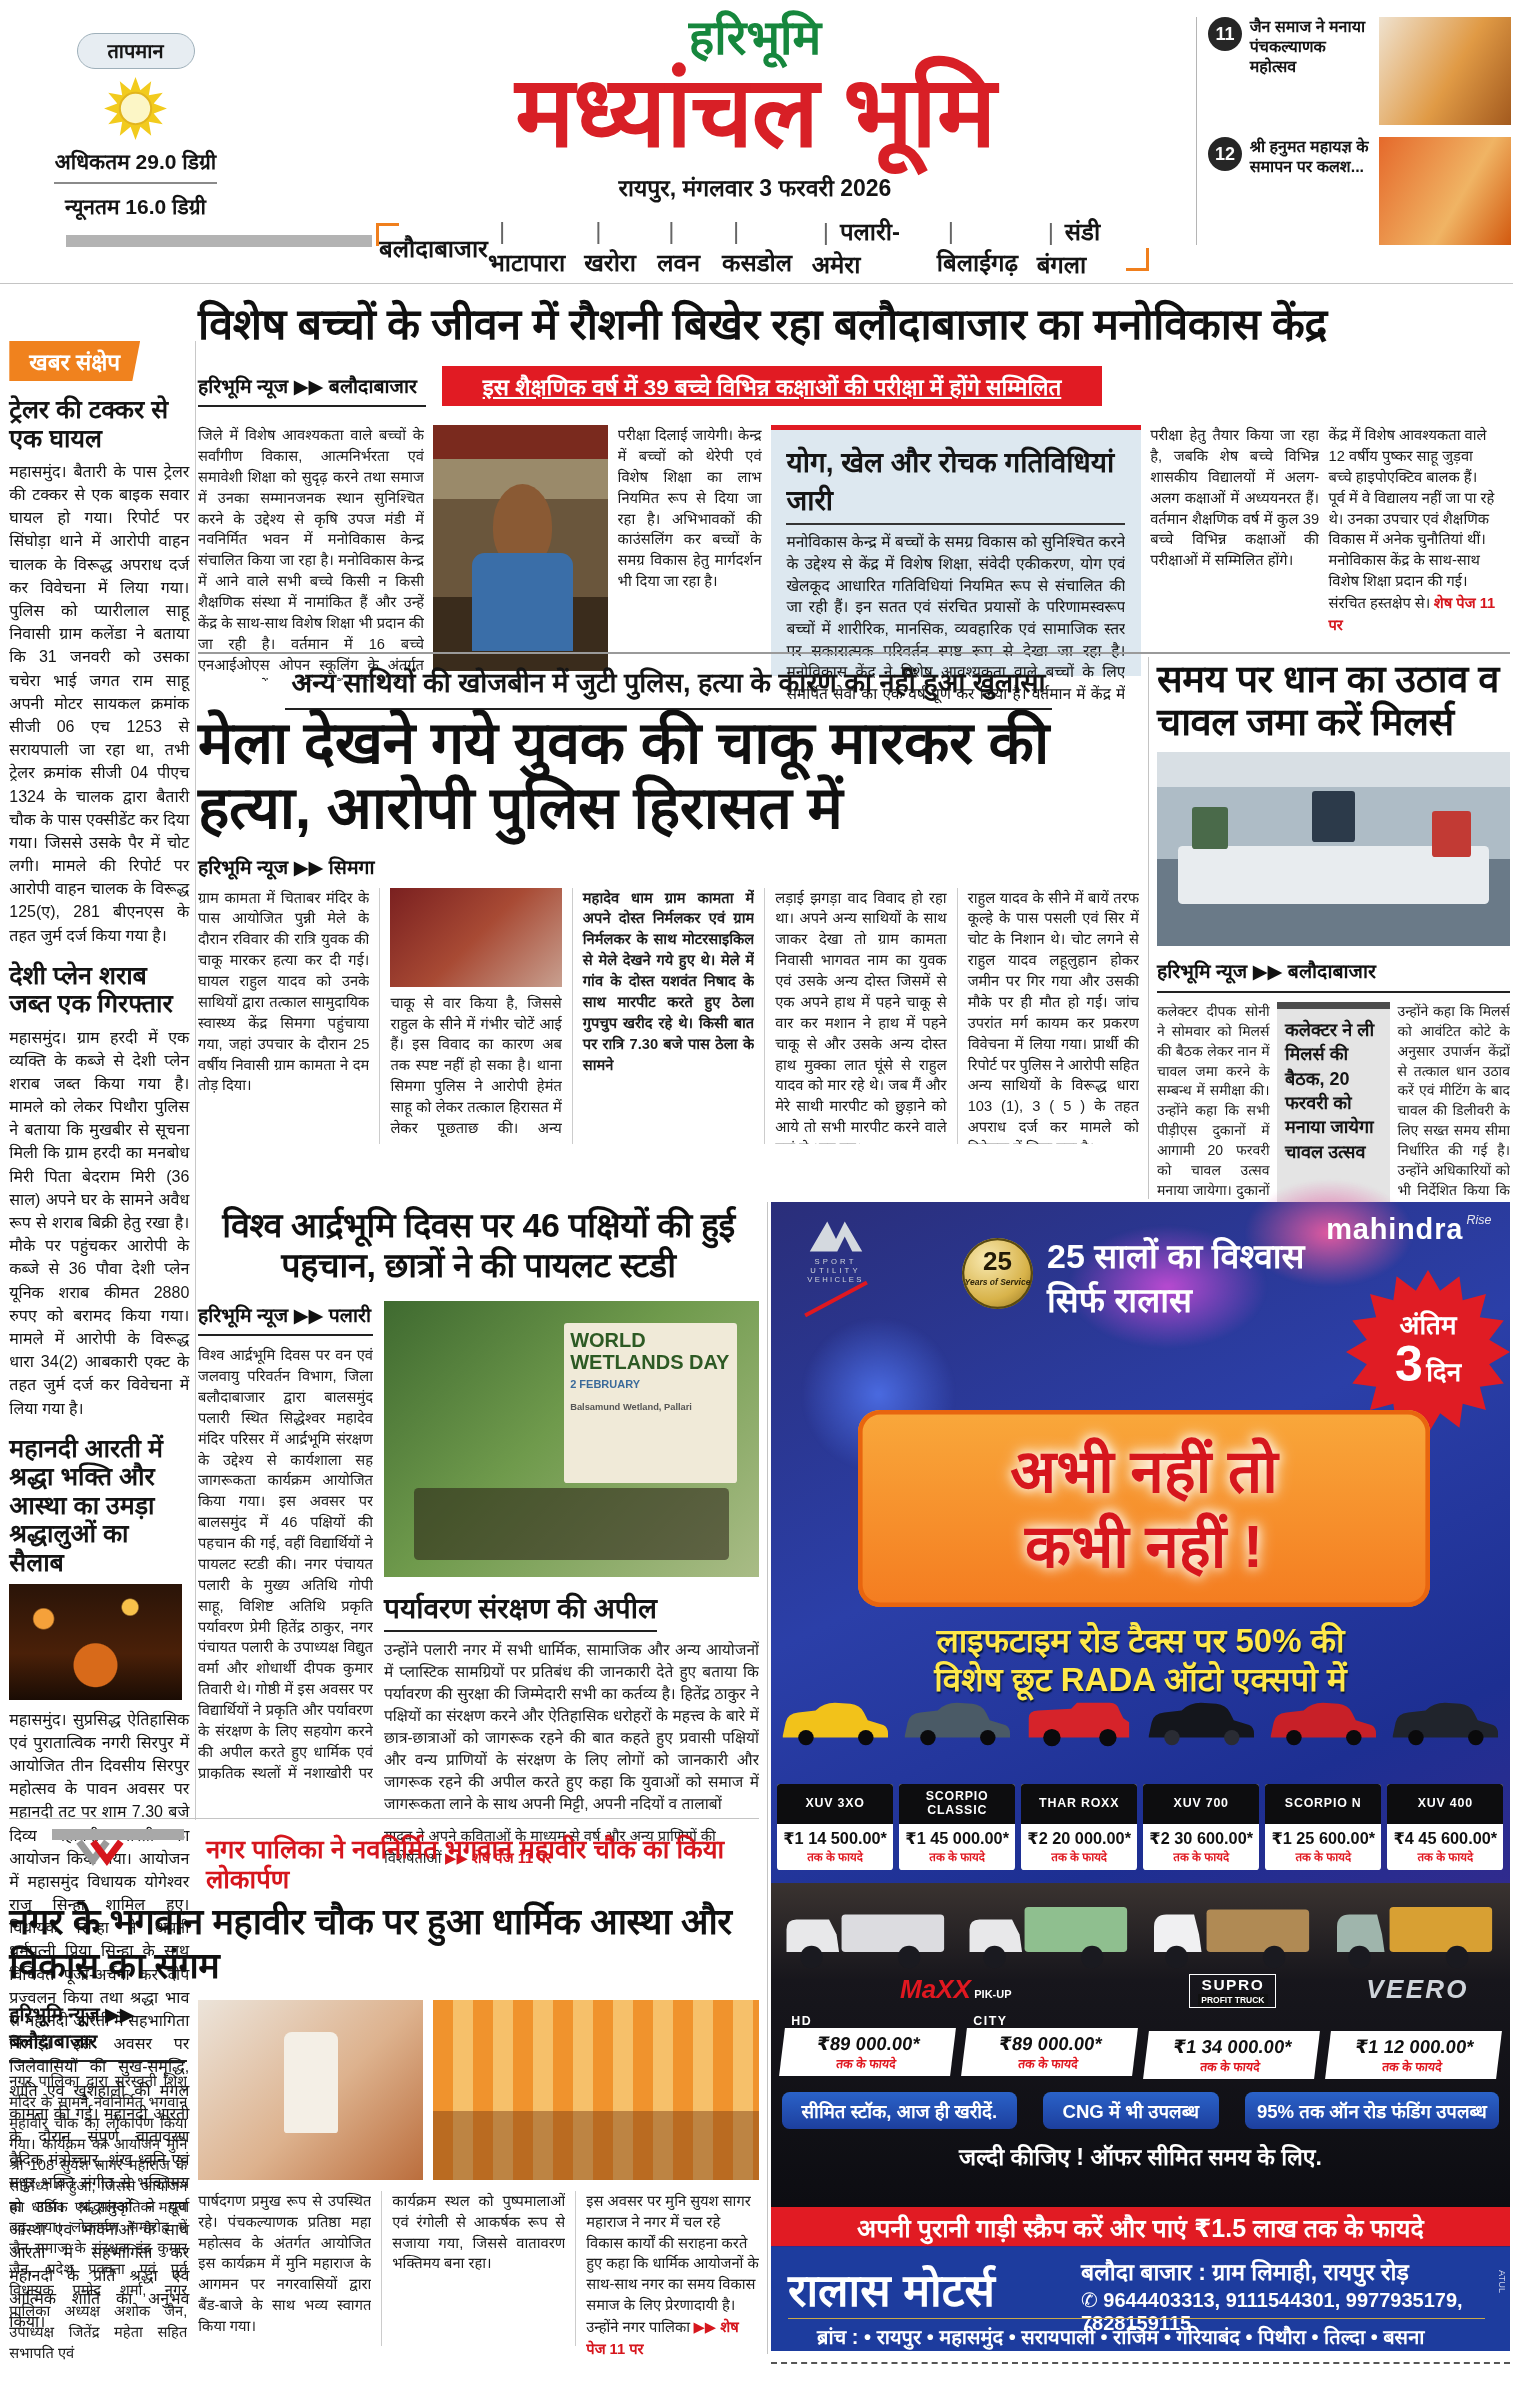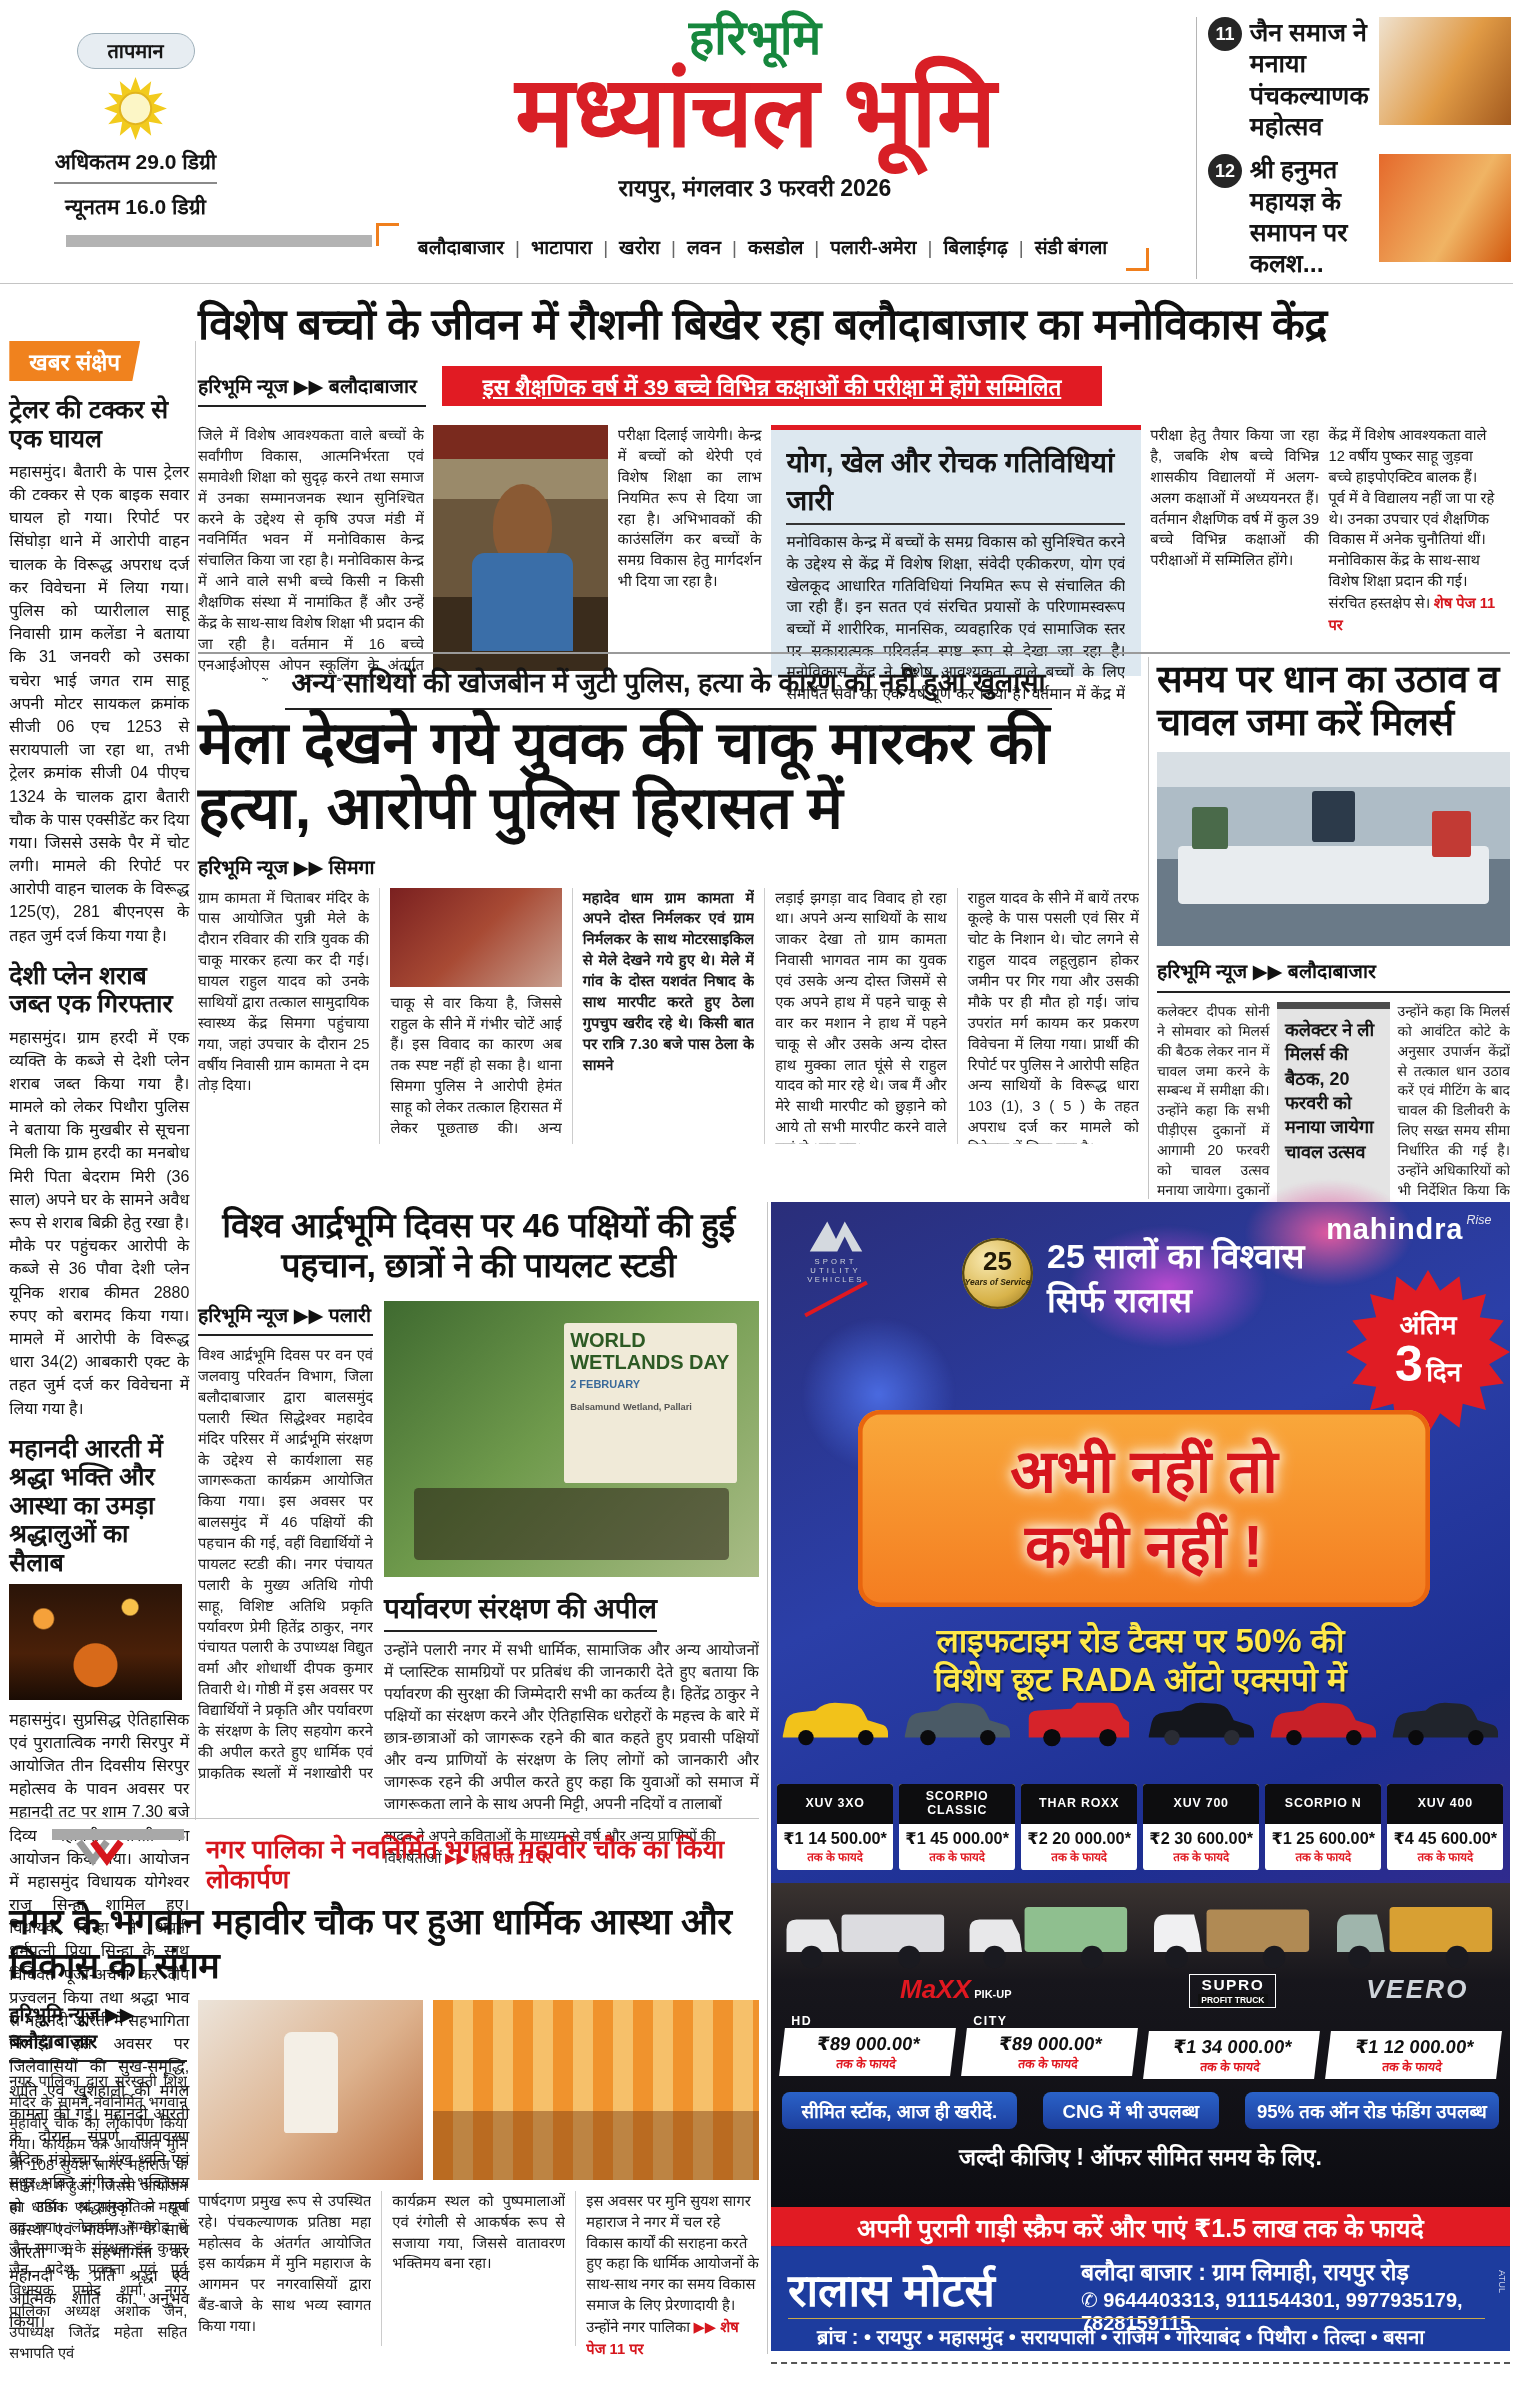--- a/index.html
+++ b/index.html
@@ -15,27 +15,27 @@
   .rule-v{background:#c4c4c4;width:0.8px;}
   .rule-h{background:#c4c4c4;height:0.8px;}
   .col-sep{border-left:0.8px solid #ccc;padding-left:10px;}
   
   .weather-pill{background:#e7edf2;border:0.8px solid #9fb0ba;border-radius:18.6px;
     font-size:20px;font-weight:bold;text-align:center;line-height:34px;}
   .wx-line{font-size:21px;font-weight:bold;text-align:center;}
   .brand-top{color:#16873d;font-size:48px;font-weight:900;line-height:1;margin:0;}
   .brand-main{color:#d81f26;font-size:99px;font-weight:900;line-height:1.02;margin:0;letter-spacing:-1.5px;}
   .dateline{font-size:23px;font-weight:bold;margin-top:7.7px;}
-  .towns{border:0;font-size:19px;font-weight:bold;display:flex;align-items:center;justify-content:center;}
+  .towns{border:0;font-size:24px;font-weight:bold;display:flex;align-items:center;justify-content:center;}
   .town+.town::before{content:"|";margin:0 11px;color:#666;font-weight:400;}
   .corner{position:absolute;width:20px;height:20px;border:0 solid #f07f1d;}
   .promo{display:flex;gap:7.7px;align-items:flex-start;}
   .promo-badge{width:34px;height:34px;border-radius:50%;background:#262626;color:#fff;
     font-size:18px;font-weight:bold;display:flex;align-items:center;justify-content:center;flex:0 0 34px;}
-  .promo-txt{font-size:25px;font-weight:bold;line-height:1.25;width:122px;}
+  .promo-txt{font-size:16px;font-weight:bold;line-height:1.25;width:122px;}
   
   .brief-tag{background:#f0821e;color:#fff;font-size:22.5px;font-weight:900;
     padding:4.6px 20px;display:inline-block;clip-path:polygon(0 0,100% 0,94% 100%,0 100%);}
   .brief-title{font-size:25px;font-weight:900;line-height:1.14;margin:14px 0 7.7px 0;}
   .brief-body{font-size:16px;line-height:1.45;}
   
   .banner-red{background:#e11b23;color:#fff;font-size:22.5px;font-weight:bold;
     display:flex;align-items:center;justify-content:center;}
   .yoga-box{background:#dde8f0;border-top:5.4px solid #e11b23;padding:12.4px 15.5px;}
   .yoga-title{font-size:28px;font-weight:900;margin:0 0 6.2px 0;border-bottom:2.3px solid #333;display:inline-block;padding-bottom:4.6px;}

